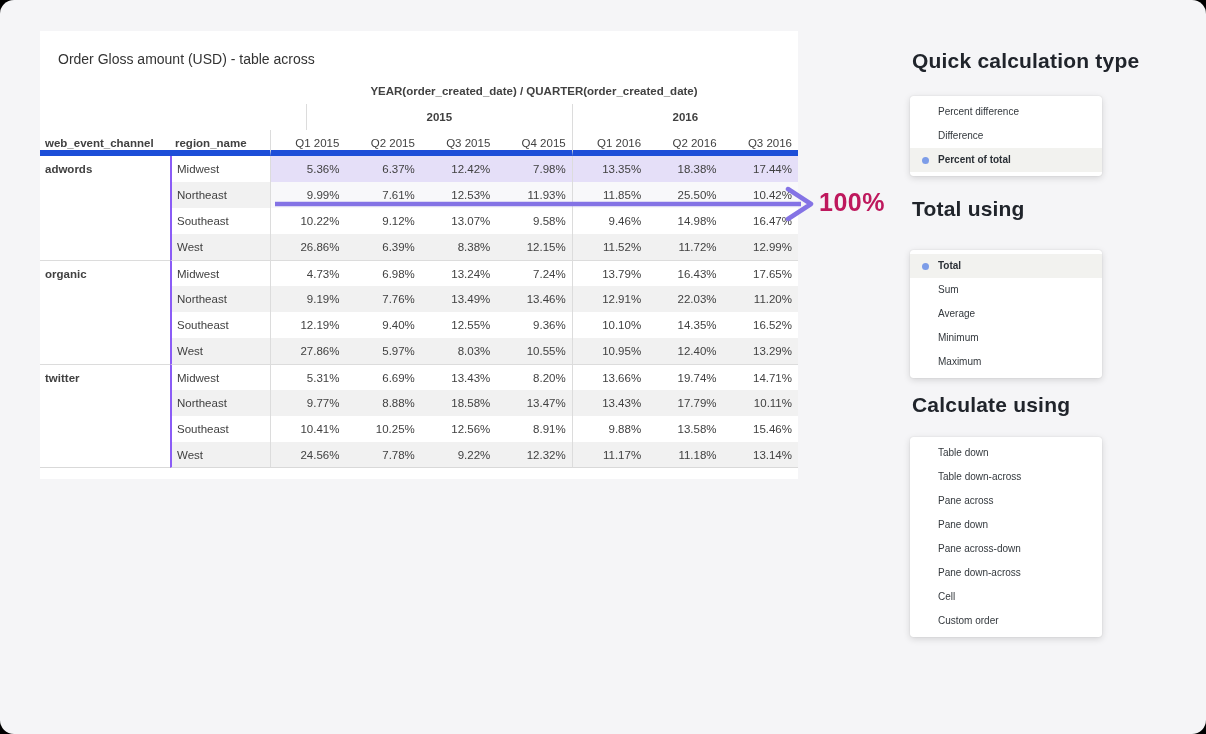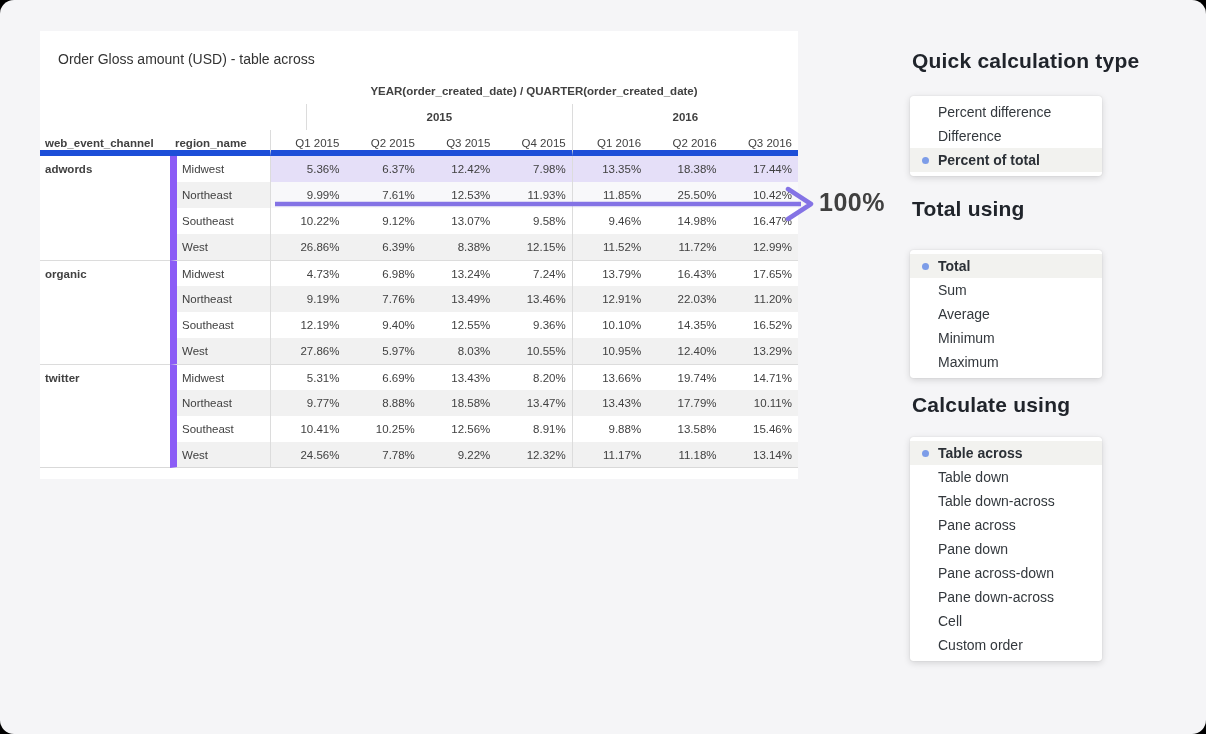--- a/index.html
+++ b/index.html
@@ -13,40 +13,40 @@
   .pivot{position:absolute;left:0;top:47px;width:758px;display:grid;
          grid-template-columns:130px 100px repeat(7,1fr);grid-auto-rows:26px;}
   .pivot > div{line-height:26px;font-size:11.5px;color:#414141;white-space:nowrap;overflow:hidden;}
   .dimhdr{font-weight:bold;font-size:11px;color:#3a3a3a;text-align:center;}
   .yearcell{font-weight:bold;font-size:11.5px;color:#3a3a3a;text-align:center;}
   .fieldhdr{font-weight:bold;font-size:11.5px;color:#333;padding-left:5px;}
   .qhdr{font-size:12px;color:#4a4a4a;text-align:right;padding-right:6px;}
   .hdrline{border-bottom:6px solid #1d4ed8;}
   .vline{border-left:1px solid #dcdcdc;}
   .chan{font-weight:bold;color:#353535;padding-left:5px;background:#fff;}
-  .region{padding-left:5px;color:#3f3f3f;border-left:7px solid #8b5cf6;}
+  .region{padding-left:5px;color:#3f3f3f;border-left:2px solid #8b5cf6;}
   .num{text-align:right;padding-right:6px;}
   .stripe{background:#f1f1f1;}
   .hl{background:#e5dff8;}
   .faded{color:#c4c4cc;}
   .faded.stripe{background:#f8f8fa;}
   .group-top{border-top:1px solid #dcdcdc;}
   .table-bottom{border-bottom:1px solid #d9d9d9;}
 
   
   .arrow-svg{position:absolute;left:273px;top:186px;width:546px;height:40px;pointer-events:none;}
   .arrow-label{position:absolute;left:819px;top:188px;font-size:25px;font-weight:bold;letter-spacing:.5px;}
 
   
   .side-title{position:absolute;left:912px;margin:0;font-size:21px;font-weight:bold;color:#20242b;letter-spacing:.2px;}
   #title-quick{top:49px;}  #title-total{top:197px;}  #title-calc{top:393px;}
   .menu{position:absolute;left:910px;width:192px;background:#ffffff;border-radius:3px;padding:4px 0;
         box-shadow:0 0 1px rgba(0,0,0,.20),0 2px 7px rgba(0,0,0,.14);}
   #menu-quick{top:96px;} #menu-total{top:250px;} #menu-calc{top:437px;}
-  .item{position:relative;height:24px;line-height:24px;padding-left:28px;font-size:14px;color:#33383d;cursor:default;}
+  .item{position:relative;height:24px;line-height:24px;padding-left:28px;font-size:10px;color:#33383d;cursor:default;}
   .item.selected{font-weight:bold;color:#2b3036;background:#f2f2ef;}
   .dot{position:absolute;left:12px;top:9px;width:7px;height:7px;border-radius:50%;}
 </style>
 </head>
 <body>
 
 <div class="screen">
 
   <div class="card">
     <div class="card-title">Order Gloss amount (USD) - table across</div>
@@ -162,41 +162,40 @@
         <div class="num stripe table-bottom vline" style="grid-area: 15 / 7;">11.17%</div>
         <div class="num stripe table-bottom" style="grid-area: 15 / 8;">11.18%</div>
         <div class="num stripe table-bottom" style="grid-area: 15 / 9;">13.14%</div>
       </div>
   </div>
 
   <svg class="arrow-svg" viewBox="0 0 546 40">
     <line id="arrow-line" x1="2" y1="18" x2="528" y2="18" stroke-width="4.5" stroke="#8473e5"></line>
     <polyline id="arrow-head" points="515,3 538,18 515,33" fill="none" stroke-width="4.5" stroke-linecap="round" stroke-linejoin="round" stroke="#8473e5"></polyline>
   </svg>
-  <div class="arrow-label" style="color: #404040;">100%</div>
+  <div class="arrow-label" style="color: #be185d;">100%</div>
 
   <h2 class="side-title" id="title-quick">Quick calculation type</h2>
   <div class="menu" id="menu-quick">
       <div class="item"><span>Percent difference</span></div>
       <div class="item"><span>Difference</span></div>
       <div class="item selected"><span class="dot" style="background: rgb(125, 157, 232);"></span><span>Percent of total</span></div>
     </div>
 
   <h2 class="side-title" id="title-total">Total using</h2>
   <div class="menu" id="menu-total">
       <div class="item selected"><span class="dot" style="background: rgb(125, 157, 232);"></span><span>Total</span></div>
       <div class="item"><span>Sum</span></div>
       <div class="item"><span>Average</span></div>
       <div class="item"><span>Minimum</span></div>
       <div class="item"><span>Maximum</span></div>
     </div>
 
   <h2 class="side-title" id="title-calc">Calculate using</h2>
   <div class="menu" id="menu-calc">
-      <div class="item selected"><span class="dot" style="background: rgb(125, 157, 232);"></span><span>Table across</span></div>
       <div class="item"><span>Table down</span></div>
       <div class="item"><span>Table down-across</span></div>
       <div class="item"><span>Pane across</span></div>
       <div class="item"><span>Pane down</span></div>
       <div class="item"><span>Pane across-down</span></div>
       <div class="item"><span>Pane down-across</span></div>
       <div class="item"><span>Cell</span></div>
       <div class="item"><span>Custom order</span></div>
     </div>
 

